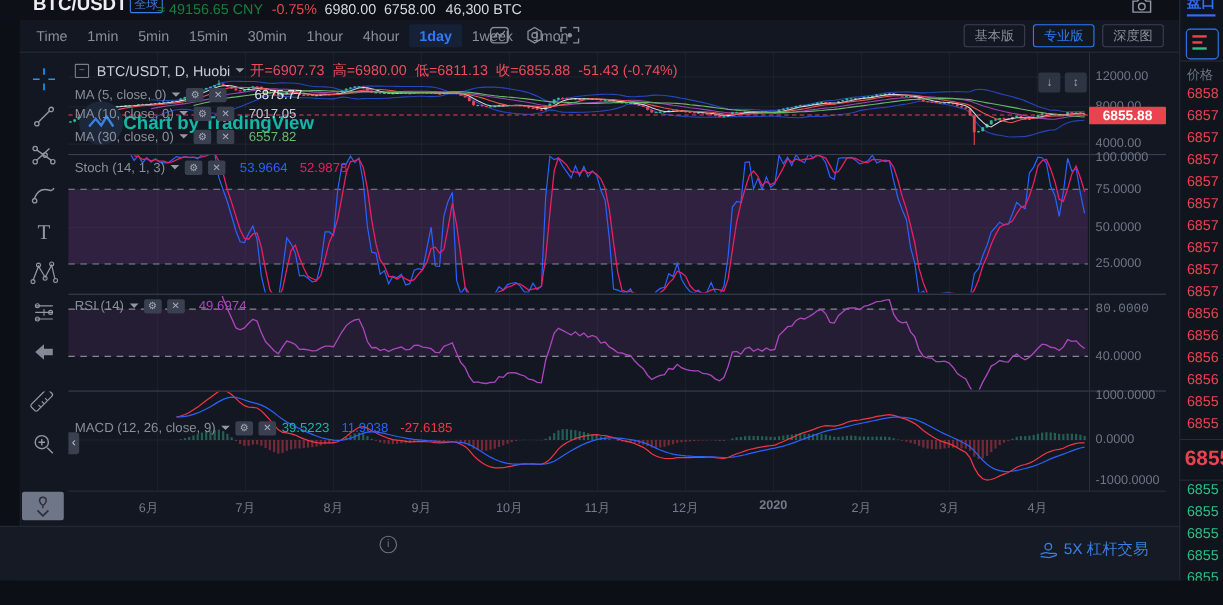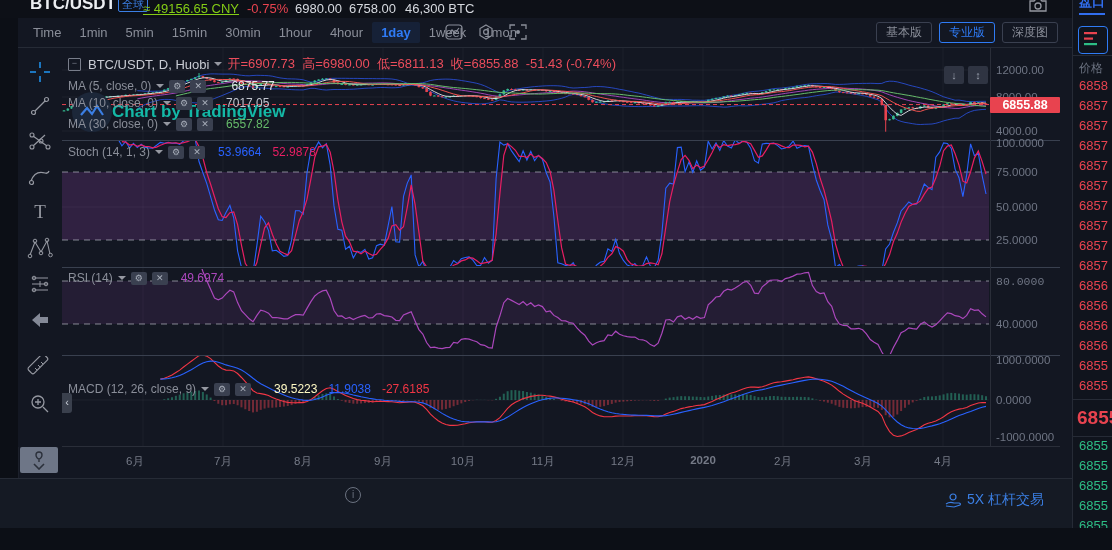--- a/index.html
+++ b/index.html
@@ -830,21 +830,21 @@
         <rect x="981.142259414226" y="395.20924171797543" width="2" height="4.790758282024569" fill="#35b990" opacity="0.45"></rect>
         <rect x="985" y="396.24157947808715" width="2" height="3.7584205219128535" fill="#35b990" opacity="0.45"></rect>
         <path d="M160.4,379.1L164.3,378.2L168.2,376.8L172.0,375.0L175.9,372.5L179.7,370.1L183.6,367.0L187.4,364.1L191.3,361.3L195.2,358.4L199.0,355.6L202.9,355.0L206.7,356.1L210.6,358.6L214.5,362.4L218.3,366.0L222.2,368.8L226.0,370.1L229.9,370.3L233.7,370.9L237.6,373.5L241.5,377.5L245.3,381.7L249.2,386.2L253.0,390.7L256.9,393.0L260.7,393.6L264.6,394.4L268.5,395.5L272.3,397.4L276.2,399.0L280.0,400.3L283.9,401.5L287.7,402.4L291.6,402.8L295.5,402.7L299.3,402.6L303.2,402.6L307.0,401.6L310.9,399.6L314.8,396.7L318.6,393.7L322.5,390.8L326.3,388.5L330.2,387.8L334.0,389.2L337.9,391.6L341.8,393.4L345.6,395.5L349.5,397.0L353.3,398.6L357.2,399.6L361.0,400.2L364.9,400.6L368.8,401.2L372.6,401.7L376.5,401.5L380.3,401.4L384.2,401.5L388.1,401.6L391.9,401.8L395.8,402.3L399.6,402.7L403.5,402.4L407.3,402.1L411.2,401.6L415.1,402.2L418.9,403.8L422.8,405.8L426.6,409.4L430.5,414.2L434.3,417.7L438.2,420.7L442.1,423.0L445.9,424.5L449.8,425.4L453.6,425.4L457.5,425.2L461.3,424.5L465.2,423.7L469.1,422.8L472.9,422.2L476.8,421.7L480.6,421.8L484.5,421.7L488.4,422.1L492.2,422.2L496.1,420.5L499.9,417.6L503.8,413.0L507.6,408.3L511.5,404.8L515.4,402.2L519.2,400.5L523.1,398.6L526.9,397.6L530.8,396.4L534.6,395.9L538.5,395.3L542.4,395.2L546.2,395.7L550.1,396.1L553.9,396.9L557.8,397.9L561.6,399.2L565.5,400.2L569.4,401.2L573.2,402.0L577.1,403.4L580.9,404.9L584.8,406.7L588.7,409.4L592.5,412.5L596.4,414.6L600.2,415.9L604.1,416.8L607.9,416.8L611.8,416.7L615.7,416.1L619.5,416.0L623.4,416.0L627.2,416.0L631.1,415.9L634.9,415.7L638.8,415.7L642.7,415.6L646.5,415.6L650.4,416.1L654.2,416.6L658.1,416.7L661.9,415.9L665.8,414.1L669.7,412.5L673.5,411.4L677.4,409.9L681.2,408.6L685.1,407.8L689.0,406.9L692.8,406.3L696.7,405.5L700.5,405.1L704.4,404.6L708.2,403.0L712.1,401.4L716.0,399.6L719.8,398.1L723.7,396.2L727.5,394.4L731.4,393.1L735.2,391.9L739.1,390.6L743.0,389.0L746.8,387.7L750.7,387.0L754.5,387.1L758.4,387.4L762.3,386.7L766.1,385.6L770.0,383.9L773.8,382.8L777.7,382.1L781.5,381.8L785.4,381.1L789.3,380.4L793.1,379.7L797.0,378.6L800.8,378.0L804.7,377.3L808.5,376.9L812.4,377.6L816.3,378.8L820.1,380.1L824.0,381.3L827.8,383.1L831.7,385.1L835.5,388.0L839.4,391.3L843.3,394.1L847.1,396.5L851.0,398.8L854.8,400.7L858.7,402.1L862.6,403.3L866.4,404.9L870.3,407.0L874.1,409.2L878.0,411.4L881.8,415.9L885.7,425.1L889.6,431.6L893.4,435.2L897.3,436.5L901.1,435.9L905.0,434.5L908.8,432.6L912.7,431.0L916.6,429.5L920.4,427.2L924.3,424.7L928.1,423.2L932.0,422.3L935.8,421.0L939.7,419.1L943.6,416.7L947.4,414.0L951.3,411.8L955.1,410.3L959.0,409.1L962.9,408.5L966.7,407.5L970.6,405.5L974.4,404.2L978.3,403.0L982.1,402.5L986.0,402.6" stroke="#f23645" stroke-width="1.1" fill="none"></path>
         <path d="M160.4,379.1L164.3,378.9L168.2,378.5L172.0,377.8L175.9,376.7L179.7,375.4L183.6,373.7L187.4,371.8L191.3,369.7L195.2,367.4L199.0,365.1L202.9,363.1L206.7,361.7L210.6,361.1L214.5,361.3L218.3,362.3L222.2,363.6L226.0,364.9L229.9,366.0L233.7,367.0L237.6,368.3L241.5,370.1L245.3,372.4L249.2,375.2L253.0,378.3L256.9,381.2L260.7,383.7L264.6,385.8L268.5,387.8L272.3,389.7L276.2,391.5L280.0,393.3L283.9,394.9L287.7,396.4L291.6,397.7L295.5,398.7L299.3,399.5L303.2,400.1L307.0,400.4L310.9,400.2L314.8,399.5L318.6,398.4L322.5,396.9L326.3,395.2L330.2,393.7L334.0,392.8L337.9,392.6L341.8,392.7L345.6,393.3L349.5,394.0L353.3,395.0L357.2,395.9L361.0,396.8L364.9,397.5L368.8,398.3L372.6,398.9L376.5,399.5L380.3,399.8L384.2,400.2L388.1,400.5L391.9,400.7L395.8,401.0L399.6,401.4L403.5,401.6L407.3,401.7L411.2,401.7L415.1,401.8L418.9,402.2L422.8,402.9L426.6,404.2L430.5,406.2L434.3,408.5L438.2,410.9L442.1,413.4L445.9,415.6L449.8,417.5L453.6,419.1L457.5,420.3L461.3,421.2L465.2,421.7L469.1,421.9L472.9,422.0L476.8,421.9L480.6,421.9L484.5,421.8L488.4,421.9L492.2,422.0L496.1,421.7L499.9,420.8L503.8,419.3L507.6,417.1L511.5,414.6L515.4,412.1L519.2,409.8L523.1,407.6L526.9,405.6L530.8,403.7L534.6,402.2L538.5,400.8L542.4,399.7L546.2,398.9L550.1,398.3L553.9,398.0L557.8,398.0L561.6,398.3L565.5,398.6L569.4,399.1L573.2,399.7L577.1,400.4L580.9,401.3L584.8,402.4L588.7,403.8L592.5,405.5L596.4,407.4L600.2,409.1L604.1,410.6L607.9,411.8L611.8,412.8L615.7,413.5L619.5,414.0L623.4,414.4L627.2,414.7L631.1,415.0L634.9,415.1L638.8,415.2L642.7,415.3L646.5,415.4L650.4,415.5L654.2,415.7L658.1,415.9L661.9,415.9L665.8,415.6L669.7,415.0L673.5,414.2L677.4,413.4L681.2,412.4L685.1,411.5L689.0,410.6L692.8,409.7L696.7,408.9L700.5,408.1L704.4,407.4L708.2,406.5L712.1,405.5L716.0,404.3L719.8,403.1L723.7,401.7L727.5,400.2L731.4,398.8L735.2,397.4L739.1,396.0L743.0,394.6L746.8,393.2L750.7,392.0L754.5,391.0L758.4,390.3L762.3,389.6L766.1,388.8L770.0,387.8L773.8,386.8L777.7,385.9L781.5,385.1L785.4,384.3L789.3,383.5L793.1,382.7L797.0,381.9L800.8,381.1L804.7,380.4L808.5,379.7L812.4,379.2L816.3,379.1L820.1,379.3L824.0,379.7L827.8,380.4L831.7,381.3L835.5,382.7L839.4,384.4L843.3,386.3L847.1,388.4L851.0,390.5L854.8,392.5L858.7,394.4L862.6,396.2L866.4,397.9L870.3,399.7L874.1,401.6L878.0,403.6L881.8,406.1L885.7,409.9L889.6,414.2L893.4,418.4L897.3,422.0L901.1,424.8L905.0,426.7L908.8,427.9L912.7,428.5L916.6,428.7L920.4,428.4L924.3,427.7L928.1,426.8L932.0,425.9L935.8,424.9L939.7,423.8L943.6,422.3L947.4,420.7L951.3,418.9L955.1,417.2L959.0,415.6L962.9,414.2L966.7,412.8L970.6,411.4L974.4,409.9L978.3,408.5L982.1,407.3L986.0,406.4" stroke="#2962ff" stroke-width="1.1" fill="none"></path>
       </g>
     </svg>
 
 <div id="topbar">
   <div id="symbol-title">BTC/USDT</div>
   <div id="market-badge">全球</div>
-  <div class="tb-stat" style="left:143px;color:#84cc16;text-decoration:underline;">≈ 49156.65 CNY</div>
+  <div class="tb-stat" style="left:143px;color:#15803d;">≈ 49156.65 CNY</div>
   <div class="tb-stat" style="left:247px;color:#e8434f;">-0.75%</div>
   <div class="tb-stat" style="left:295px;text-align:right;">6980.00</div>
   <div class="tb-stat" style="left:349px;">6758.00</div>
   <div class="tb-stat" style="left:405px;">46,300 BTC</div>
   <div class="abs" style="left:1028px;top:-3px;">
     <svg class="icon" width="20" height="16" viewBox="0 0 20 16">
           <path d="M2 4h4l2-2h4l2 2h4v10H2z" fill="none" stroke="#9598a1" stroke-width="1.3"></path>
           <circle cx="10" cy="9" r="3" fill="none" stroke="#9598a1" stroke-width="1.3"></circle>
         </svg>
   </div>
@@ -1014,21 +1014,21 @@
   <span class="caret"></span>
   <span class="mini-btn">⚙</span>
   <span class="mini-btn">✕</span>
   <span style="color:#ab47bc;margin-left:8px;">49.6974</span>
 </div>
 <div class="legend-row" style="left:68px;top:382px;">
   <span>MACD (12, 26, close, 9)</span>
   <span class="caret"></span>
   <span class="mini-btn">⚙</span>
   <span class="mini-btn">✕</span>
-  <span style="color:#fef9c3;margin-left:18px;">39.5223</span>
+  <span style="color:#14b8a6;margin-left:0;">39.5223</span>
   <span style="color:#2962ff;margin-left:6px;">11.9038</span>
   <span style="color:#f23645;margin-left:6px;">-27.6185</span>
 </div>
 
 <div id="watermark">
   <div id="wm-logo">
     <svg class="icon" width="24" height="18" viewBox="0 0 24 18">
           <path d="M1 12l6-7 5 6 5-8 6 9" fill="none" stroke="#3b7fe4" stroke-width="2.2"></path>
         </svg>
   </div>

